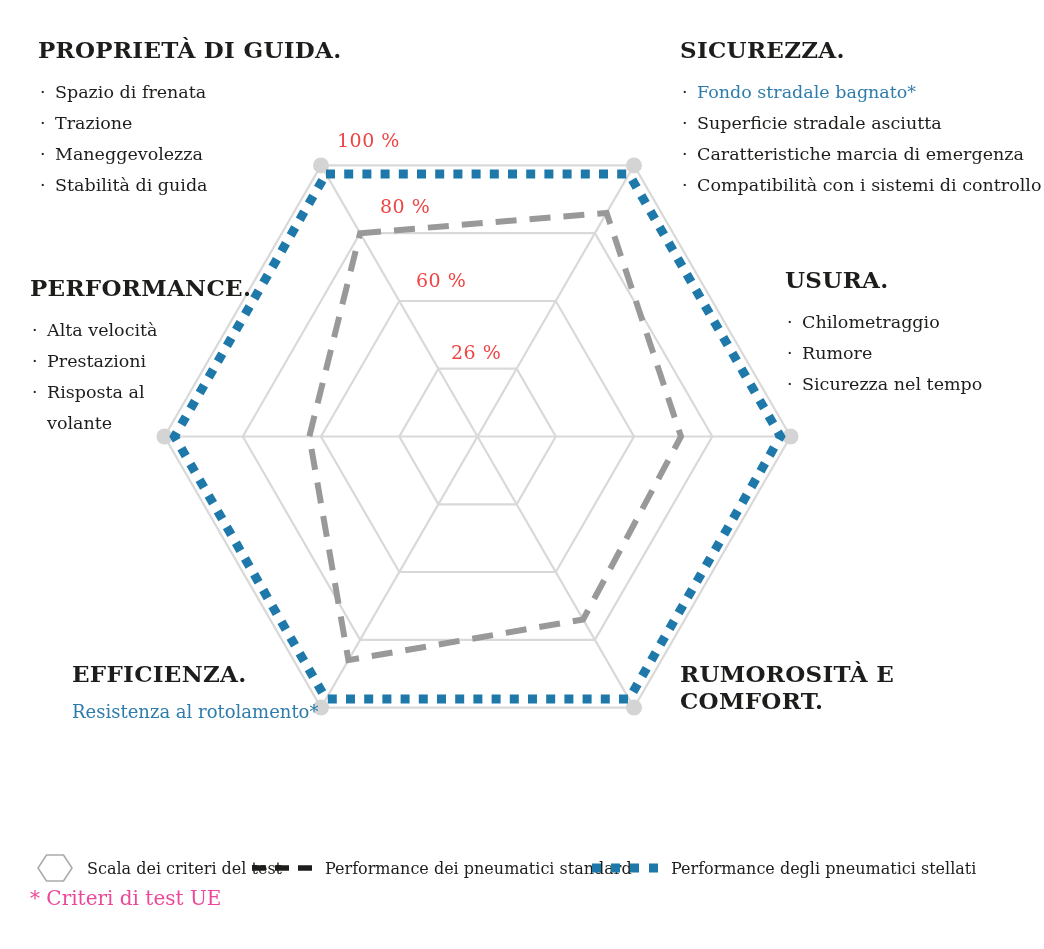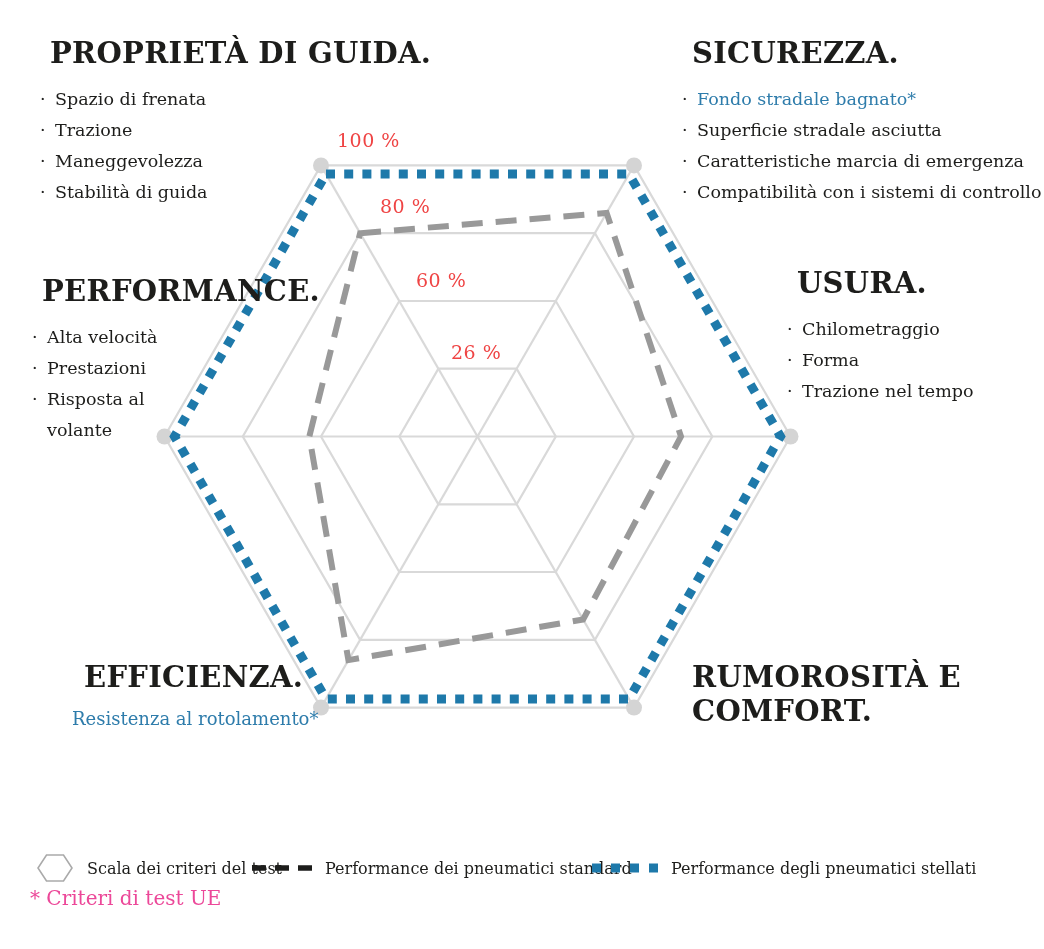--- a/index.html
+++ b/index.html
@@ -4,21 +4,21 @@
 <style>
   html,body{margin:0;padding:0;background:#ffffff;}
   .stage{
     position:relative;width:1044px;height:949px;background:#ffffff;
     font-family:"DejaVu Serif","Liberation Serif",serif;color:#1d1d1b;overflow:hidden;
   }
   .stage *{box-sizing:border-box;}
   svg.radar{position:absolute;left:0;top:0;width:1044px;height:949px;}
   .block{position:absolute;}
   .block h2{
-    margin:0 0 14px 12px;font-size:29px;font-weight:700;letter-spacing:.3px;color:#1d1d1b;
+    margin:0 0 14px 0;font-size:23px;font-weight:700;letter-spacing:.3px;color:#1d1d1b;
   }
   .block ul{list-style:none;margin:0;padding:0;}
   .block li{
     position:relative;padding-left:17px;font-size:17.5px;line-height:31px;color:#1d1d1b;
   }
   .block li::before{
     content:"·";position:absolute;left:2px;top:0;color:#1d1d1b;
   }
   .blu{color:#2e7cab !important;}
   .subtitle{font-size:18px;line-height:30px;color:#2e7cab;margin-top:10px;}
@@ -90,22 +90,22 @@
       <li>Superficie stradale asciutta</li>
       <li>Caratteristiche marcia di emergenza</li>
       <li>Compatibilità con i sistemi di controllo</li>
     </ul>
   </section>
 
   <section class="block" style="left:785px;top:266px;">
     <h2>USURA.</h2>
     <ul>
       <li>Chilometraggio</li>
-      <li>Forma</li>
-      <li>Trazione nel tempo</li>
+      <li>Rumore</li>
+      <li>Sicurezza nel tempo</li>
     </ul>
   </section>
 
   <section class="block" style="left:72px;top:660px;">
     <h2 style="margin-bottom:4px;">EFFICIENZA.</h2>
     <div class="subtitle">Resistenza al rotolamento*</div>
   </section>
 
   <section class="block" style="left:680px;top:660px;">
     <h2>RUMOROSITÀ E COMFORT.</h2>

